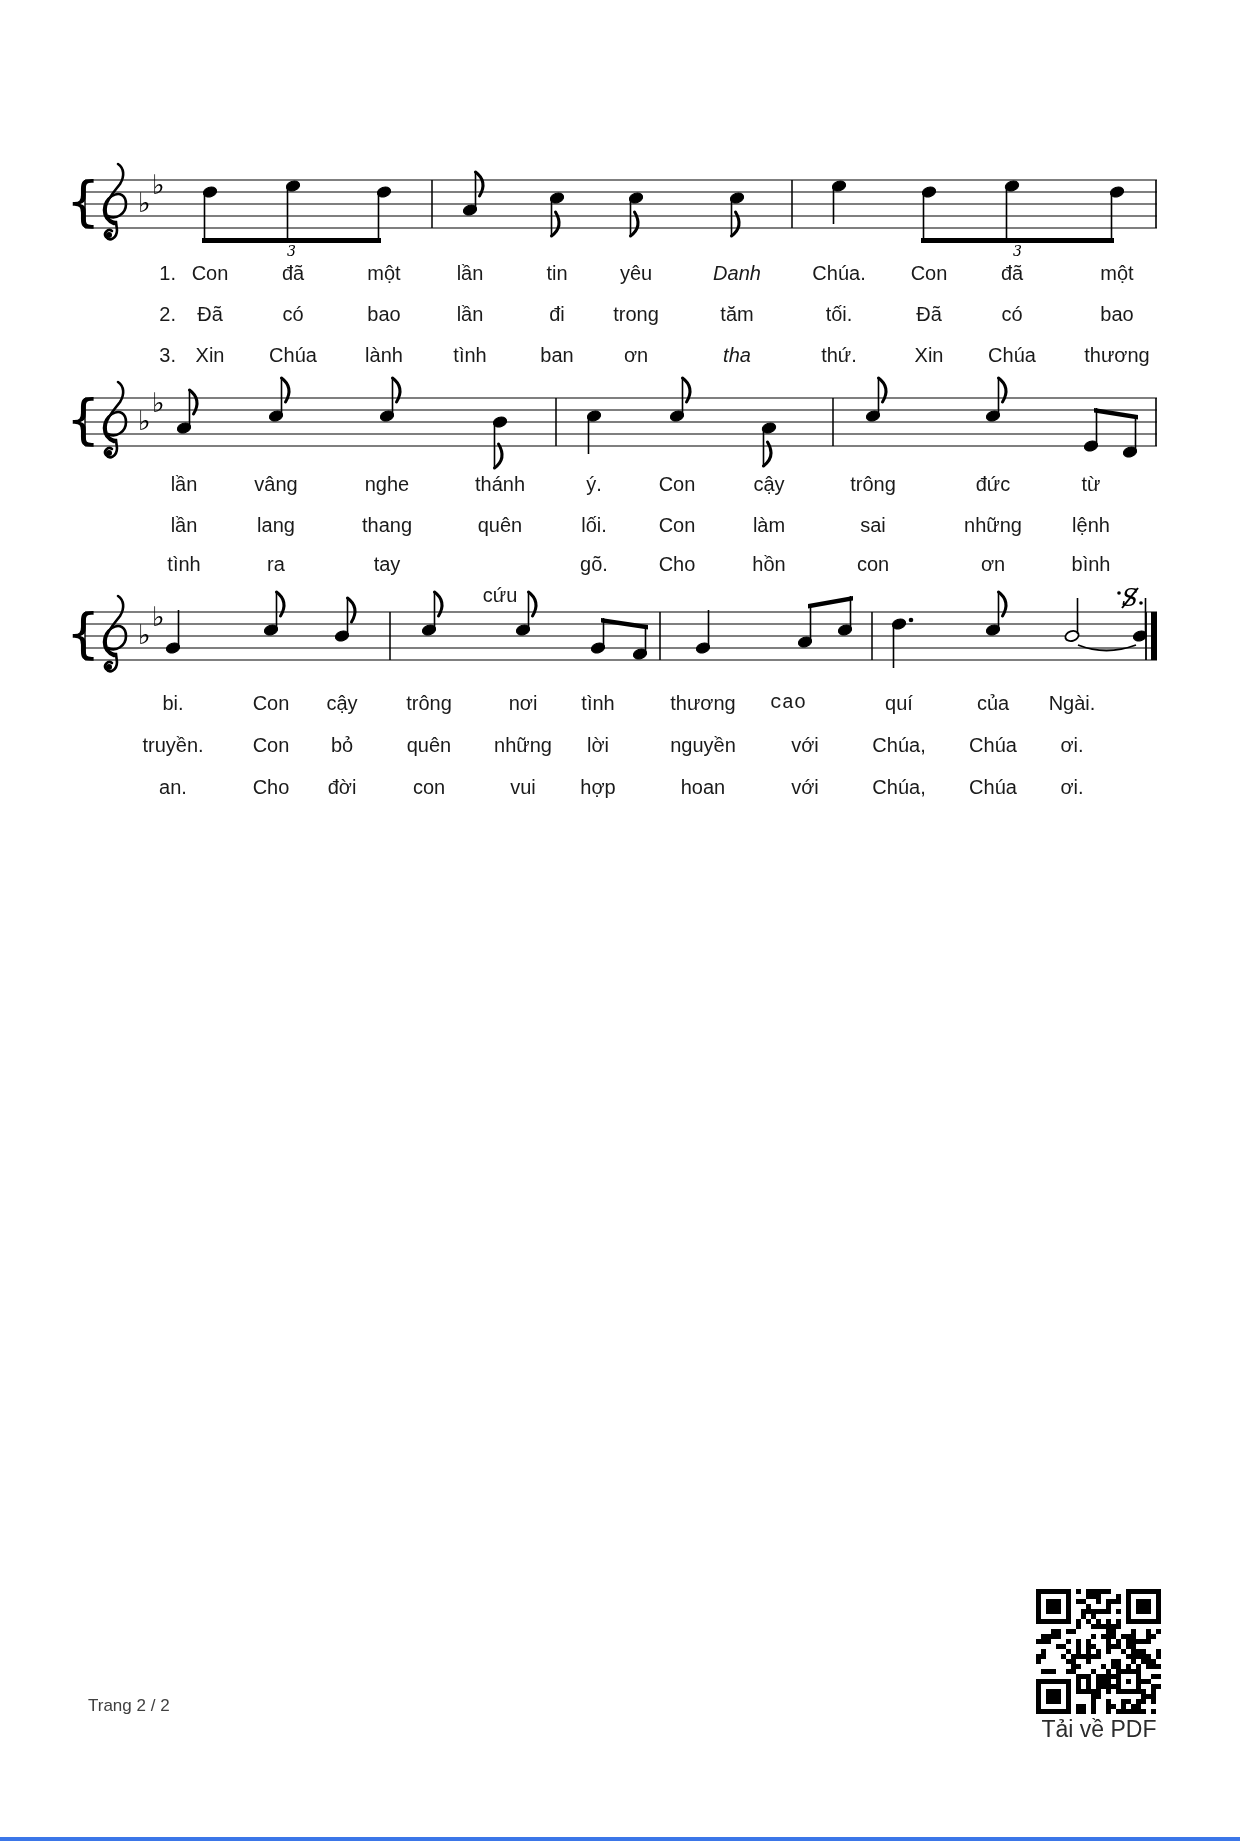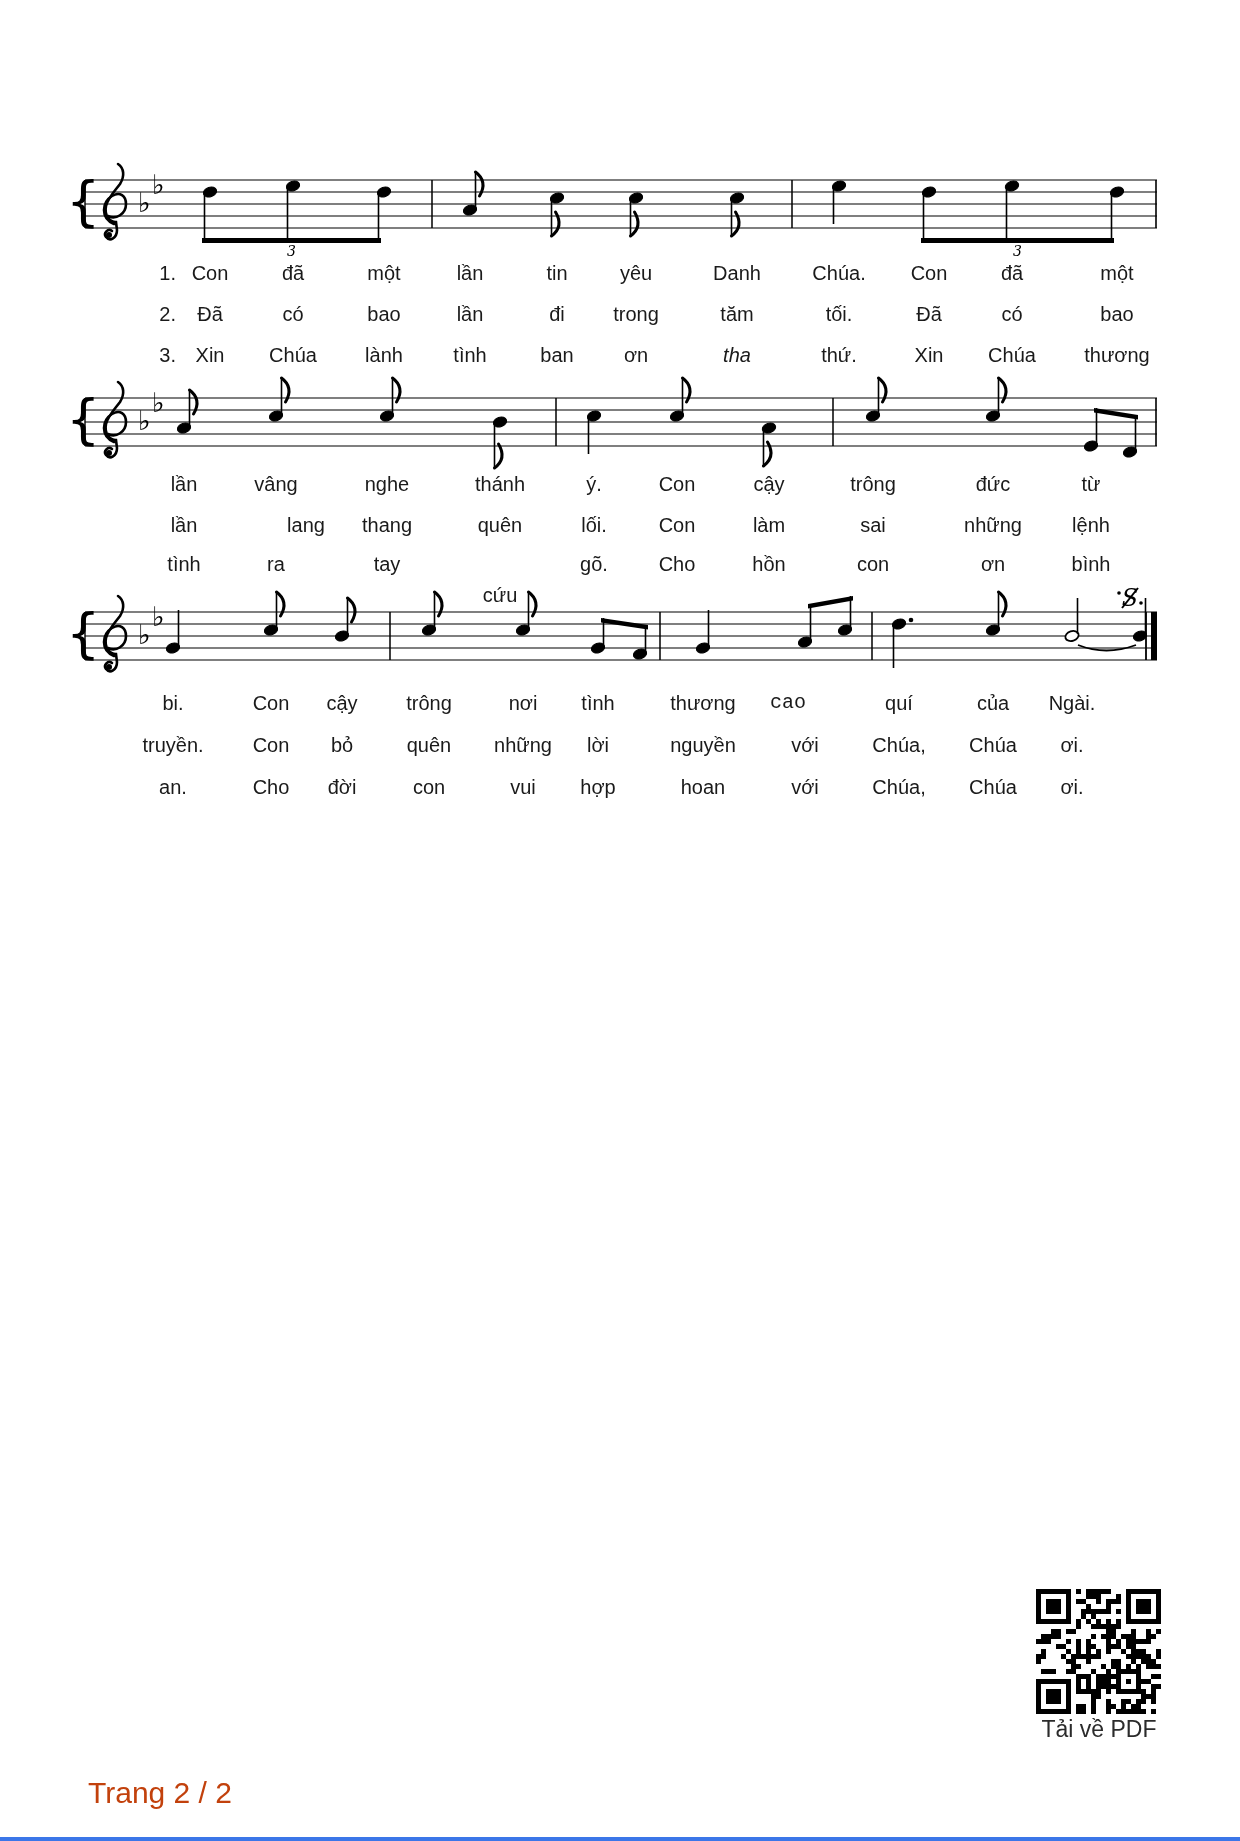--- a/index.html
+++ b/index.html
@@ -6,21 +6,21 @@
   .page{position:relative;width:1240px;height:1841px;background:#ffffff;overflow:hidden;
         font-family:"Liberation Sans",sans-serif;}
   #music{position:absolute;left:0;top:0;}
   .syll{position:absolute;transform:translateX(-50%);font-size:20px;color:#1a1a1a;
         white-space:nowrap;line-height:24px;}
   .vnum{position:absolute;transform:translateX(-100%);font-size:20px;color:#1a1a1a;
         white-space:nowrap;line-height:24px;}
   .qr-wrap{position:absolute;left:1036px;top:1589px;width:125px;height:125px;}
   .qr-label{position:absolute;left:1030px;top:1716px;width:138px;text-align:center;
             font-size:23px;color:#2b2b2b;}
-  .footer{position:absolute;left:88px;top:1776px;font-size:30px;color:#c2410c;}
+  .footer{position:absolute;left:88px;top:1696px;font-size:17px;color:#404040;}
   .bottombar{position:absolute;left:0;right:0;bottom:0;height:4px;}
 </style>
 </head>
 <body>
 
 <div class="page">
   <svg id="music" width="1240" height="1841">
       <line x1="85" y1="180" x2="1157" y2="180" stroke="#000" stroke-width="1.1"></line>
       <line x1="85" y1="192" x2="1157" y2="192" stroke="#000" stroke-width="1.1"></line>
       <line x1="85" y1="204" x2="1157" y2="204" stroke="#000" stroke-width="1.1"></line>
@@ -180,21 +180,21 @@
       </g>
     </svg>
   <div id="lyrics">
       <span class="vnum" style="left: 176px; top: 261px;">1.</span>
       <span class="syll" style="left: 210px; top: 261px;">Con</span>
       <span class="syll" style="left: 293px; top: 261px;">đã</span>
       <span class="syll" style="left: 384px; top: 261px;">một</span>
       <span class="syll" style="left: 470px; top: 261px;">lần</span>
       <span class="syll" style="left: 557px; top: 261px;">tin</span>
       <span class="syll" style="left: 636px; top: 261px;">yêu</span>
-      <span class="syll" style="left: 737px; top: 261px;">Danh</span>
+      <span class="syll" style="left: 737px; top: 261px; font-style: italic;">Danh</span>
       <span class="syll" style="left: 839px; top: 261px;">Chúa.</span>
       <span class="syll" style="left: 929px; top: 261px;">Con</span>
       <span class="syll" style="left: 1012px; top: 261px;">đã</span>
       <span class="syll" style="left: 1117px; top: 261px;">một</span>
       <span class="vnum" style="left: 176px; top: 302px;">2.</span>
       <span class="syll" style="left: 210px; top: 302px;">Đã</span>
       <span class="syll" style="left: 293px; top: 302px;">có</span>
       <span class="syll" style="left: 384px; top: 302px;">bao</span>
       <span class="syll" style="left: 470px; top: 302px;">lần</span>
       <span class="syll" style="left: 557px; top: 302px;">đi</span>
@@ -220,21 +220,21 @@
       <span class="syll" style="left: 276px; top: 472px;">vâng</span>
       <span class="syll" style="left: 387px; top: 472px;">nghe</span>
       <span class="syll" style="left: 500px; top: 472px;">thánh</span>
       <span class="syll" style="left: 594px; top: 472px;">ý.</span>
       <span class="syll" style="left: 677px; top: 472px;">Con</span>
       <span class="syll" style="left: 769px; top: 472px;">cậy</span>
       <span class="syll" style="left: 873px; top: 472px;">trông</span>
       <span class="syll" style="left: 993px; top: 472px;">đức</span>
       <span class="syll" style="left: 1091px; top: 472px;">từ</span>
       <span class="syll" style="left: 184px; top: 513px;">lần</span>
-      <span class="syll" style="left: 276px; top: 513px; margin-left: 30px;">lang</span>
+      <span class="syll" style="left: 276px; top: 513px;">lang</span>
       <span class="syll" style="left: 387px; top: 513px;">thang</span>
       <span class="syll" style="left: 500px; top: 513px;">quên</span>
       <span class="syll" style="left: 594px; top: 513px;">lối.</span>
       <span class="syll" style="left: 677px; top: 513px;">Con</span>
       <span class="syll" style="left: 769px; top: 513px;">làm</span>
       <span class="syll" style="left: 873px; top: 513px;">sai</span>
       <span class="syll" style="left: 993px; top: 513px;">những</span>
       <span class="syll" style="left: 1091px; top: 513px;">lệnh</span>
       <span class="syll" style="left: 184px; top: 552px;">tình</span>
       <span class="syll" style="left: 276px; top: 552px;">ra</span>

